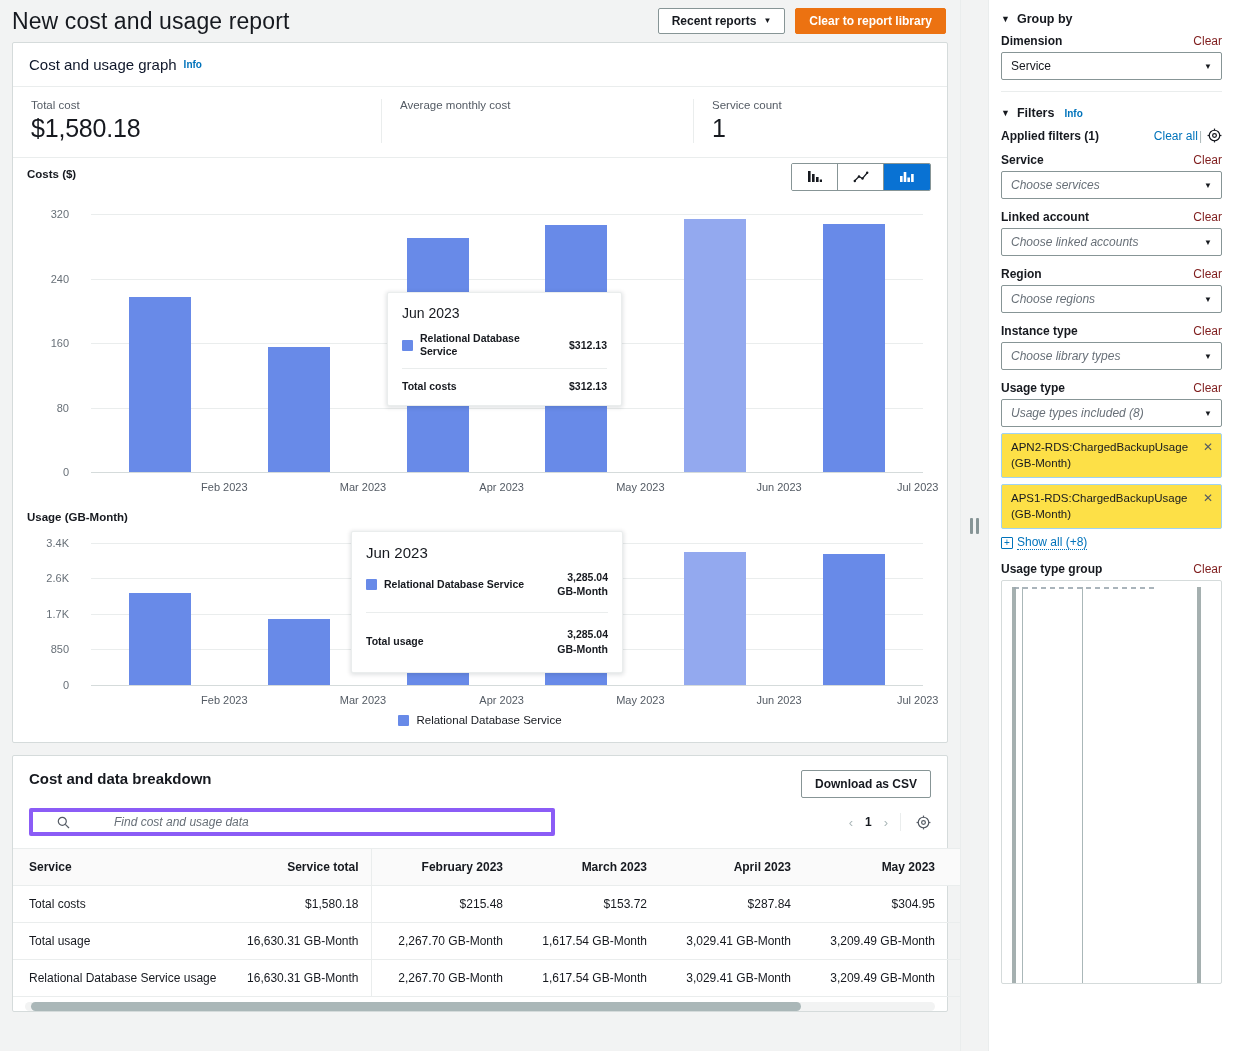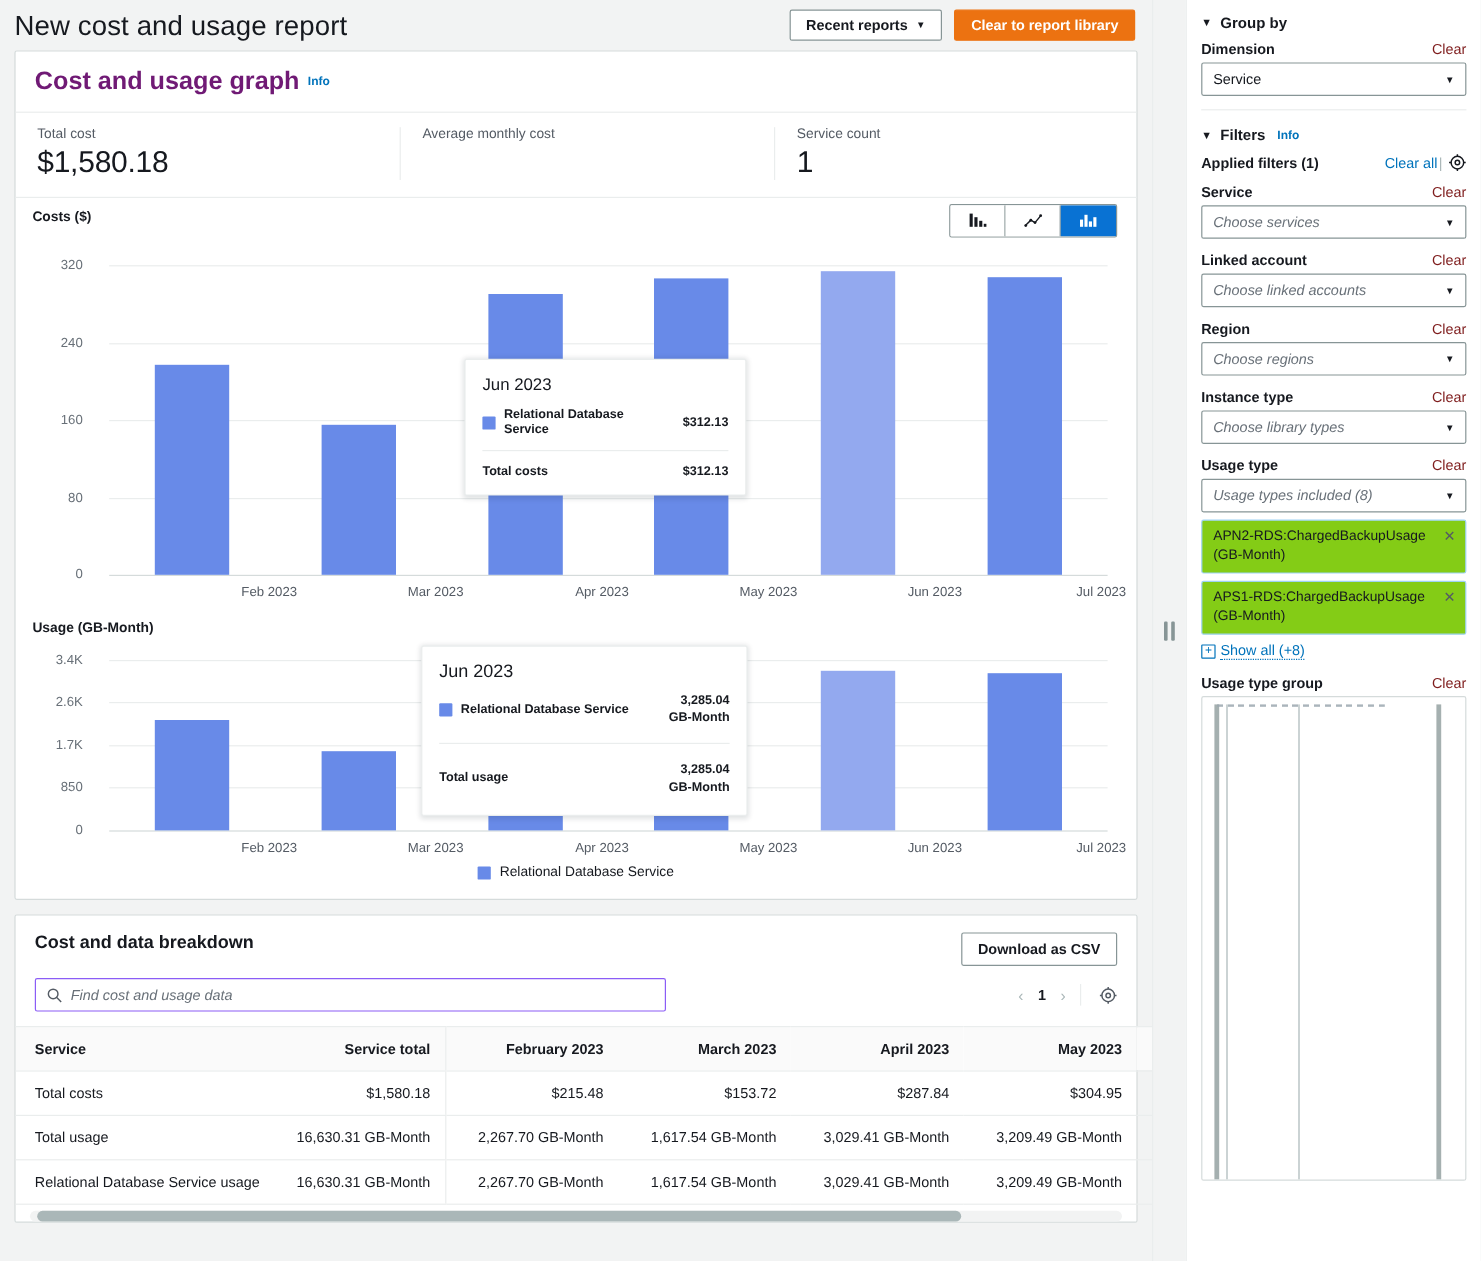--- a/index.html
+++ b/index.html
@@ -41,29 +41,29 @@
 
   .card {
     background: #fff; border: 1px solid #d5dbdb; border-radius: 2px;
     margin: 0 12px 12px 12px;
   }
   .card-head {
     padding: 13px 16px 13px 16px;
     border-bottom: 1px solid #eaeded;
     display: flex; align-items: center;
   }
-  .card-title { font-size: 21px; font-weight: bold; color: #701a75; }
+  .card-title { font-size: 15px; font-weight: normal; color: #0f172a; }
   .info-link { font-size: 10px; color: #0073bb; margin-left: 7px; font-weight: bold; cursor: pointer; }
 
   
   .metrics { display: flex; padding: 12px 0 14px 0; border-bottom: 1px solid #eaeded; }
   .metric { padding: 0 18px; flex: 0 0 auto; }
   .metric + .metric { border-left: 1px solid #eaeded; }
   .metric.m1 { width: 320px; }
-  .metric.m2 { width: 312px; }
+  .metric.m2 { width: 312px; margin-left: 48px; }
   .metric.m3 { width: 300px; }
   .metric-label { font-size: 11.5px; color: #545b64; margin-bottom: 3px; }
   .metric-value { font-size: 25px; font-weight: 400; color: #16191f; letter-spacing: -.2px; }
 
   
   .chart-block { padding: 10px 14px 2px 14px; position: relative; }
   .chart-axis-title { font-size: 11.5px; font-weight: bold; color: #16191f; }
   .chart-toggle {
     position: absolute; right: 16px; top: 5px;
     display: flex; border-radius: 2px; overflow: hidden;
@@ -120,22 +120,22 @@
 
   .legend { display: flex; justify-content: center; align-items: center; gap: 7px; padding: 8px 0 14px 0; }
   .legend-swatch { width: 11px; height: 11px; background: #688ae8; border-radius: 1px; }
   .legend-label { font-size: 11.5px; color: #16191f; }
 
   
   .bd-head { padding: 14px 16px 10px 16px; display: flex; align-items: flex-start; }
   .bd-title { font-size: 15px; font-weight: bold; }
   .bd-tools { padding: 0 16px 12px 16px; display: flex; align-items: center; }
   .search-box {
-    width: 526px; height: 28px; border: 1px solid #8b5cf6; border-radius: 2px;
-    display: flex; align-items: center; padding: 0 9px; background: #fff;
+    width: 526px; height: 28px; border: 4px solid #8b5cf6; border-radius: 2px;
+    display: flex; align-items: center; padding: 0 24px; background: #fff; gap: 37px;
   }
   .search-ph { font-size: 12px; color: #687078; font-style: italic; margin-left: 7px; }
   .pager { margin-left: auto; display: flex; align-items: center; gap: 12px; }
   .pg-arrow { font-size: 13px; color: #aab7b8; cursor: pointer; }
   .pg-num { font-size: 12px; font-weight: bold; color: #16191f; cursor: pointer; }
   .pg-div { width: 1px; height: 18px; background: #eaeded; }
 
   table.bd { width: 100%; border-collapse: collapse; table-layout: fixed; }
   table.bd th, table.bd td {
     font-size: 12px; padding: 11px 12px; text-align: right;
@@ -181,21 +181,21 @@
   .select .val { font-size: 12px; color: #16191f; }
   .select .ph { font-size: 12px; color: #687078; font-style: italic; }
   .select .arr { margin-left: auto; font-size: 8px; color: #16191f; }
   .divider { height: 1px; background: #eaeded; margin: 8px 0 10px 0; }
   .applied-row { display: flex; align-items: center; margin-bottom: 10px; }
   .applied-label { font-size: 12px; font-weight: bold; }
   .clear-all { margin-left: auto; font-size: 12px; color: #0073bb; cursor: pointer; }
   .pipe { color: #aab7b8; font-size: 12px; margin: 0 2px 0 1px; }
   .gear { width: 15px; height: 15px; margin-left: 3px; cursor: pointer; }
   .token {
-    border: 1px solid #9fd3f5; background: #84cc16; border-radius: 2px;
+    border: 1px solid #9fd3f5; background: #fde047; border-radius: 2px;
     padding: 6px 8px 6px 9px; margin-bottom: 6px;
     display: flex; align-items: flex-start; gap: 6px;
   }
   .token-text { font-size: 11.5px; color: #16191f; line-height: 1.35; flex: 1; }
   .token-x { font-size: 12px; color: #545b64; cursor: pointer; line-height: 1.2; }
   .show-all { display: flex; align-items: center; gap: 4px; margin: 6px 0 12px 0; cursor: pointer; }
   .show-all-box {
     width: 12px; height: 12px; border: 1px solid #0073bb; color: #0073bb;
     font-size: 10px; line-height: 10px; text-align: center; border-radius: 1px;
   }

